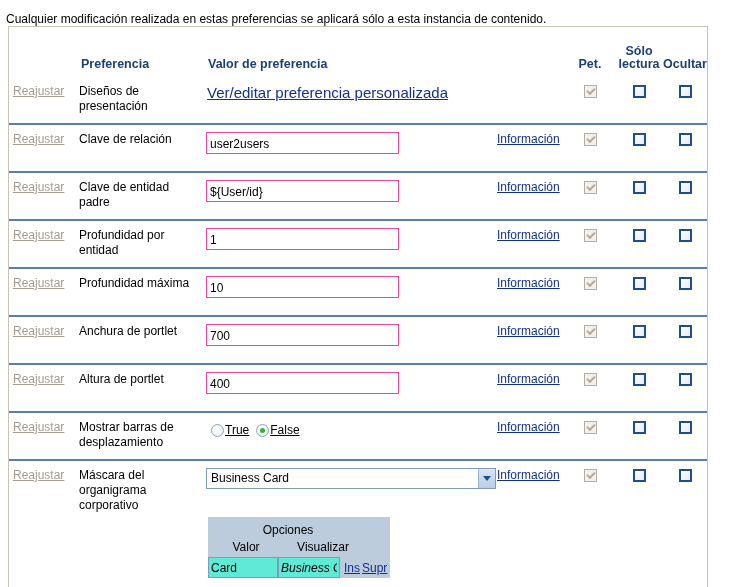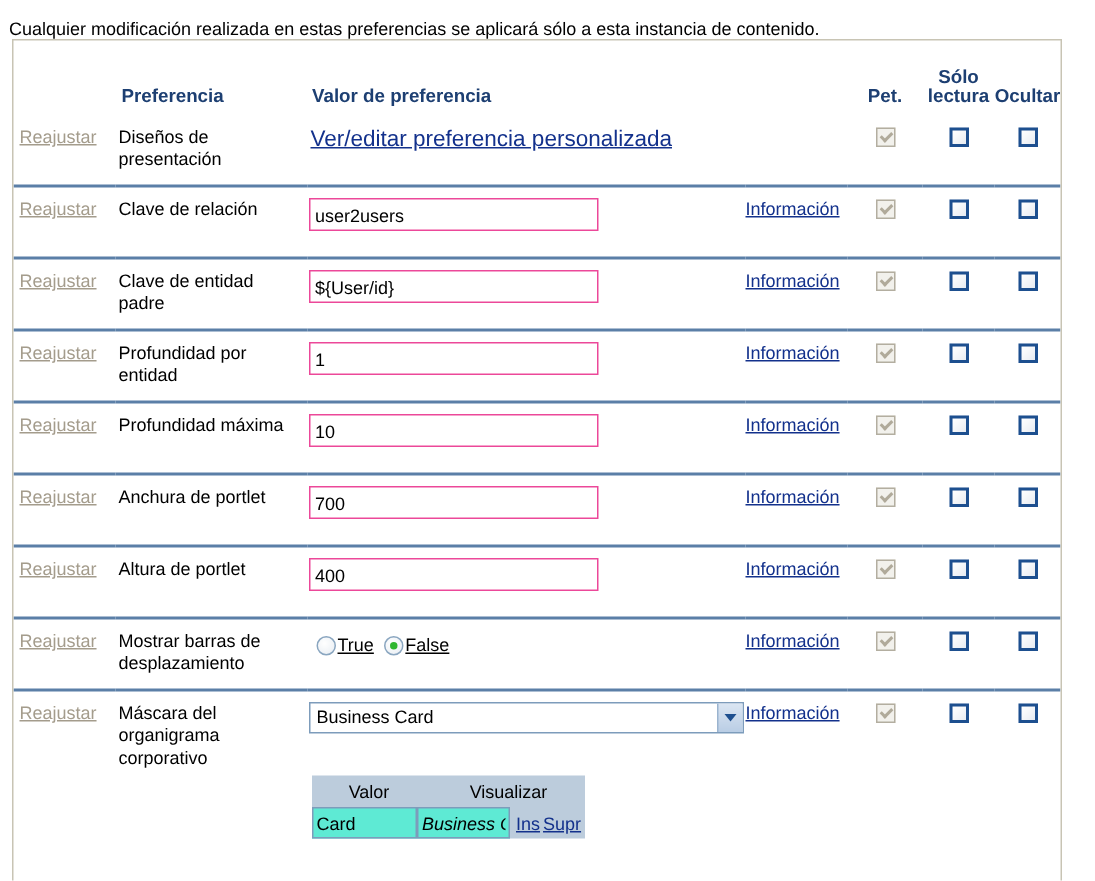--- a/index.html
+++ b/index.html
@@ -249,21 +249,20 @@
     font-size: 12px;
     color: #000;
     padding: 2px 0 3px 0;
     padding-right: 22px;
   }
   .opt-subhead {
     display: flex;
     font-size: 12px;
     color: #000;
     padding-bottom: 3px;
-    gap: 16px;
   }
   .opt-subhead .sh-valor   { width: 76px; text-align: center; }
   .opt-subhead .sh-vis     { width: 78px; text-align: center; }
   .opt-row {
     display: flex;
     align-items: center;
   }
   .opt-input {
     box-sizing: border-box;
     width: 70px;
@@ -549,20 +548,21 @@
         </td>
         <td class="cb-cell">
           <div class="cell-pad"><span class="cb"></span></div>
         </td>
       </tr>
 
     </tbody>
   </table>
 
   <div class="options-panel">
+    <div class="opt-title">Opciones</div>
     <div class="opt-subhead">
       <span class="sh-valor">Valor</span>
       <span class="sh-vis">Visualizar</span>
     </div>
     <div class="opt-row">
       <input class="opt-input" type="text" value="Card" style="">
       <input class="opt-input wide" type="text" value="Business Ca" style="">
       <span class="opt-actions">
         <a>Ins</a><a>Supr</a>
       </span>

